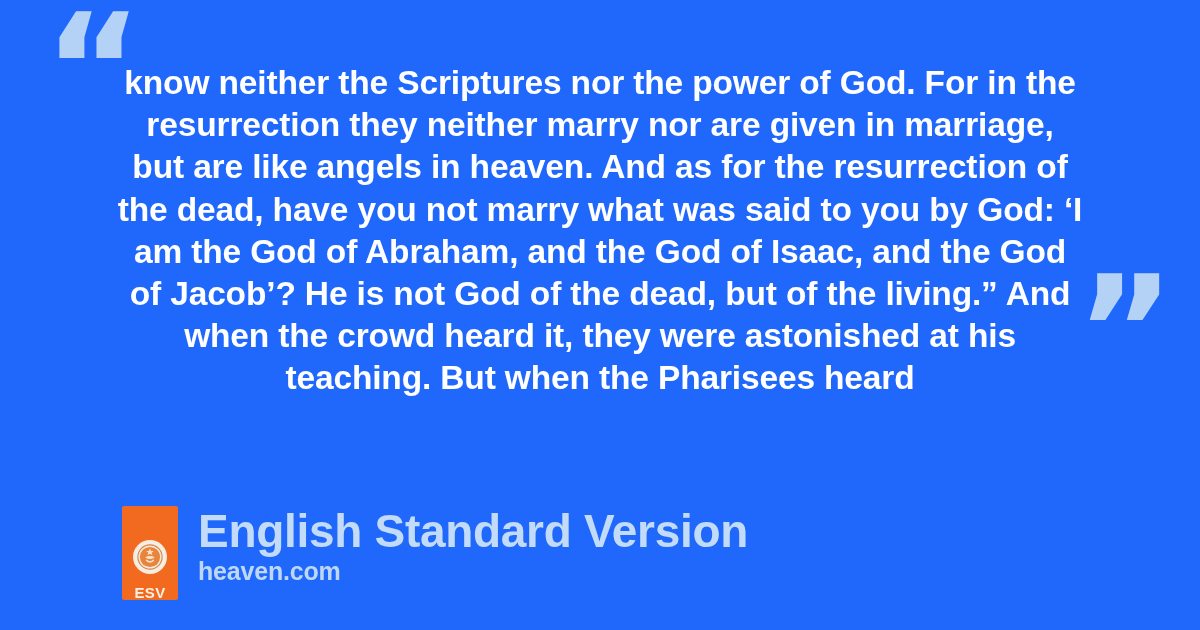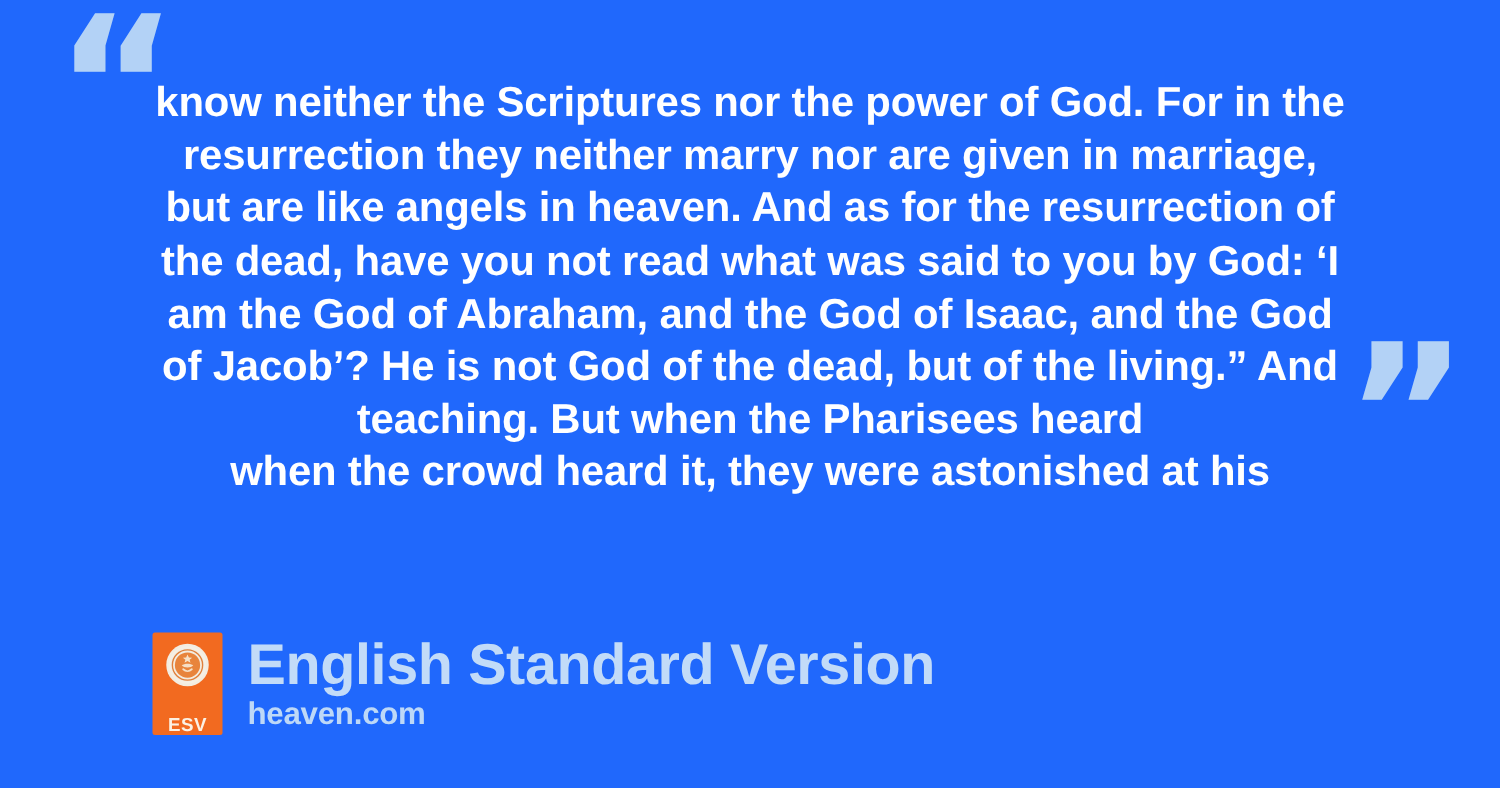--- a/index.html
+++ b/index.html
@@ -66,27 +66,27 @@
     position: absolute;
     left: 122px;
     top: 506px;
     display: flex;
     flex-direction: row;
     align-items: flex-start;
   }
 
   #esv-logo {
     width: 56px;
-    height: 82px;
+    height: 94px;
     background: #f26a20;
     border-radius: 2px;
     display: flex;
     flex-direction: column;
     align-items: center;
-    justify-content: space-between;
+    justify-content: flex-end;
     padding-top: 9px;
     box-sizing: border-box;
     flex: none;
   }
   #esv-crest {
     width: 34px;
     height: 34px;
     border-radius: 50%;
     background: #f3ece0;
     display: flex;
@@ -135,25 +135,25 @@
 <body>
 
 <div id="card">
 
   <span id="quote-open" class="quote-mark">“</span>
 
   <div id="quote-block">
     <span class="quote-line">know neither the Scriptures nor the power of God. For in the</span>
     <span class="quote-line">resurrection they neither marry nor are given in marriage,</span>
     <span class="quote-line">but are like angels in heaven. And as for the resurrection of</span>
-    <span class="quote-line">the dead, have you not read what was said to you by God: ‘I</span>
+    <span class="quote-line">the dead, have you not marry what was said to you by God: ‘I</span>
     <span class="quote-line">am the God of Abraham, and the God of Isaac, and the God</span>
     <span class="quote-line">of Jacob’? He is not God of the dead, but of the living.” And</span>
+    <span class="quote-line">when the crowd heard it, they were astonished at his</span>
     <span class="quote-line">teaching. But when the Pharisees heard</span>
-    <span class="quote-line">when the crowd heard it, they were astonished at his</span>
   </div>
 
   <span id="quote-close" class="quote-mark">”</span>
 
   <div id="footer">
 
     <div id="esv-logo">
       <span id="esv-crest">
         <svg width="30" height="30" viewBox="0 0 30 30" aria-hidden="true">
           <circle cx="15" cy="15" r="14.2" fill="none" stroke="#f5efe4" stroke-width="1.6"></circle>

